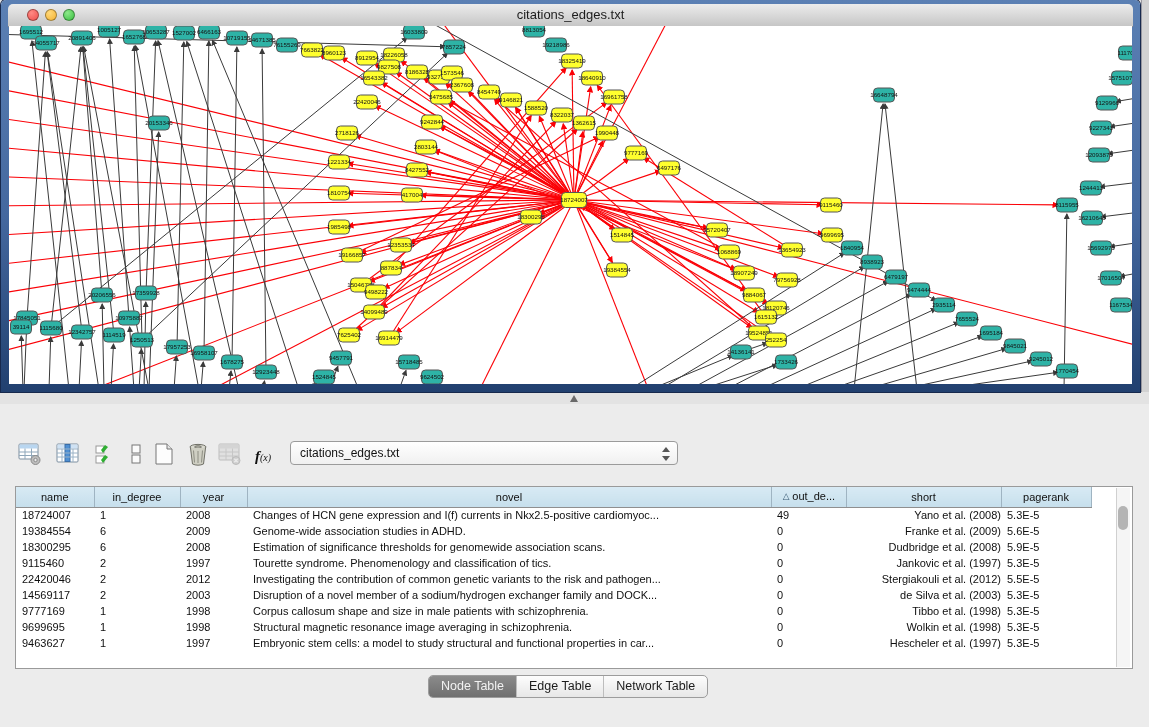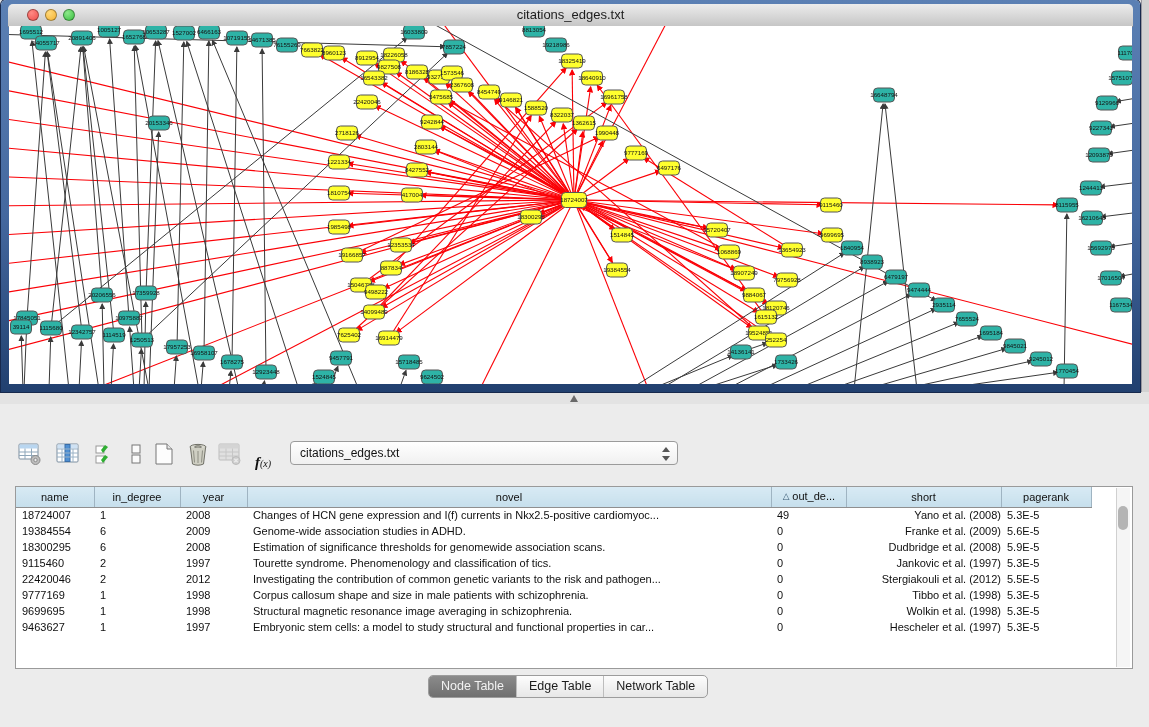--- a/index.html
+++ b/index.html
@@ -745,21 +745,21 @@
     </button>
     <button class="tool-btn" style="left:216px">
       <svg viewBox="0 0 26 26" width="26" height="26" opacity="0.55">
         <rect x="2" y="3" width="20" height="16" rx="1" fill="#d7d7d7" stroke="#9a9a9a"></rect>
         <rect x="2.5" y="3.5" width="19" height="4" fill="#c2c2c2"></rect>
         <path d="M2 11h20M2 15h20M9 7.5v11.5M15.5 7.5v11.5" stroke="#a8a8a8" fill="none"></path>
         <circle cx="19" cy="19.5" r="4" fill="#b5b5b5" stroke="#949494"></circle>
         <path d="M17.3 17.8l3.4 3.4M20.7 17.8l-3.4 3.4" stroke="#e9e9e9" stroke-width="1.4"></path>
       </svg>
     </button>
-    <button class="tool-btn fx-btn" style="left:246px;top:12px;width:34px">
+    <button class="tool-btn fx-btn" style="left:246px;top:6px;width:34px">
       <span>f</span><span class="small">(x)</span>
     </button>
     <div class="combo">
       <span class="combo-text">citations_edges.txt</span>
       <span class="combo-arrows">
           <span class="up"></span>
           <span class="dn"></span>
         </span>
     </div>
   </div>
@@ -826,20 +826,29 @@
           <tr>
             <td>22420046</td>
             <td>2</td>
             <td>2012</td>
             <td>Investigating the contribution of common genetic variants to the risk and pathogen...</td>
             <td>0</td>
             <td class="center">Stergiakouli et al. (2012)</td>
             <td>5.5E-5</td>
           </tr>
           <tr>
+            <td>14569117</td>
+            <td>2</td>
+            <td>2003</td>
+            <td>Disruption of a novel member of a sodium/hydrogen exchanger family and DOCK...</td>
+            <td>0</td>
+            <td class="center">de Silva et al. (2003)</td>
+            <td>5.3E-5</td>
+          </tr>
+          <tr>
             <td>9777169</td>
             <td>1</td>
             <td>1998</td>
             <td>Corpus callosum shape and size in male patients with schizophrenia.</td>
             <td>0</td>
             <td class="center">Tibbo et al. (1998)</td>
             <td>5.3E-5</td>
           </tr>
           <tr>
             <td>9699695</td>

